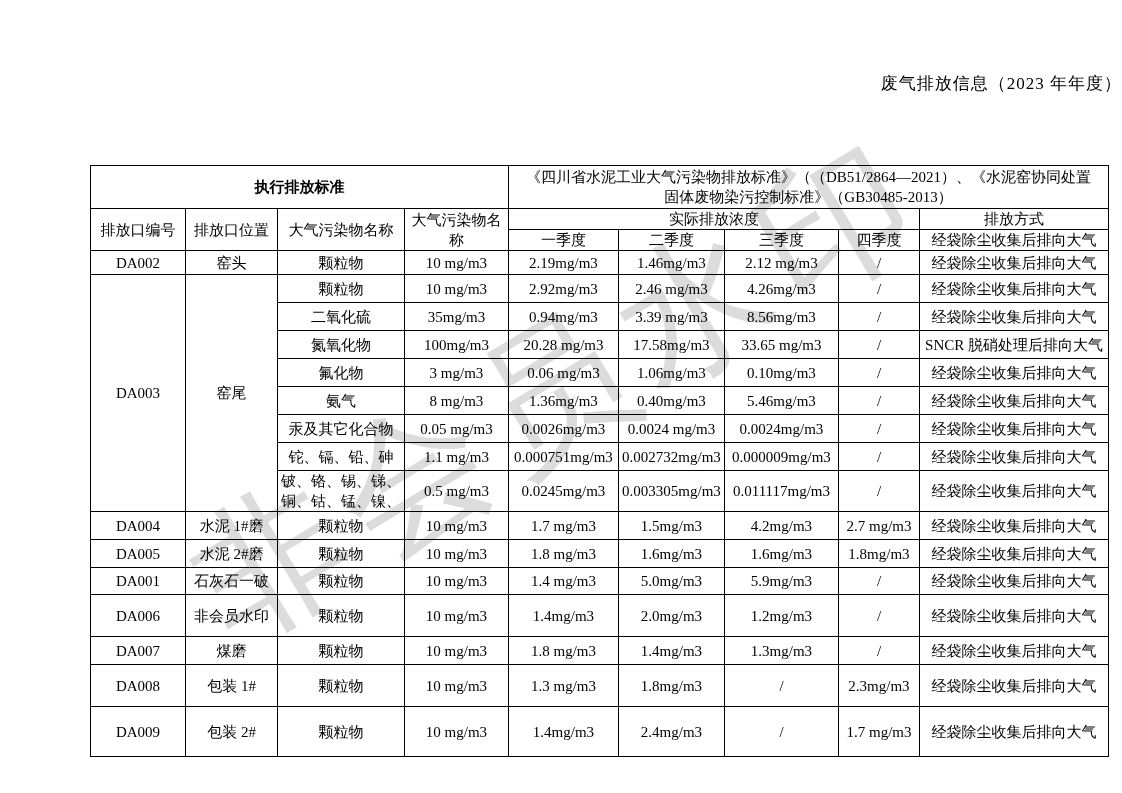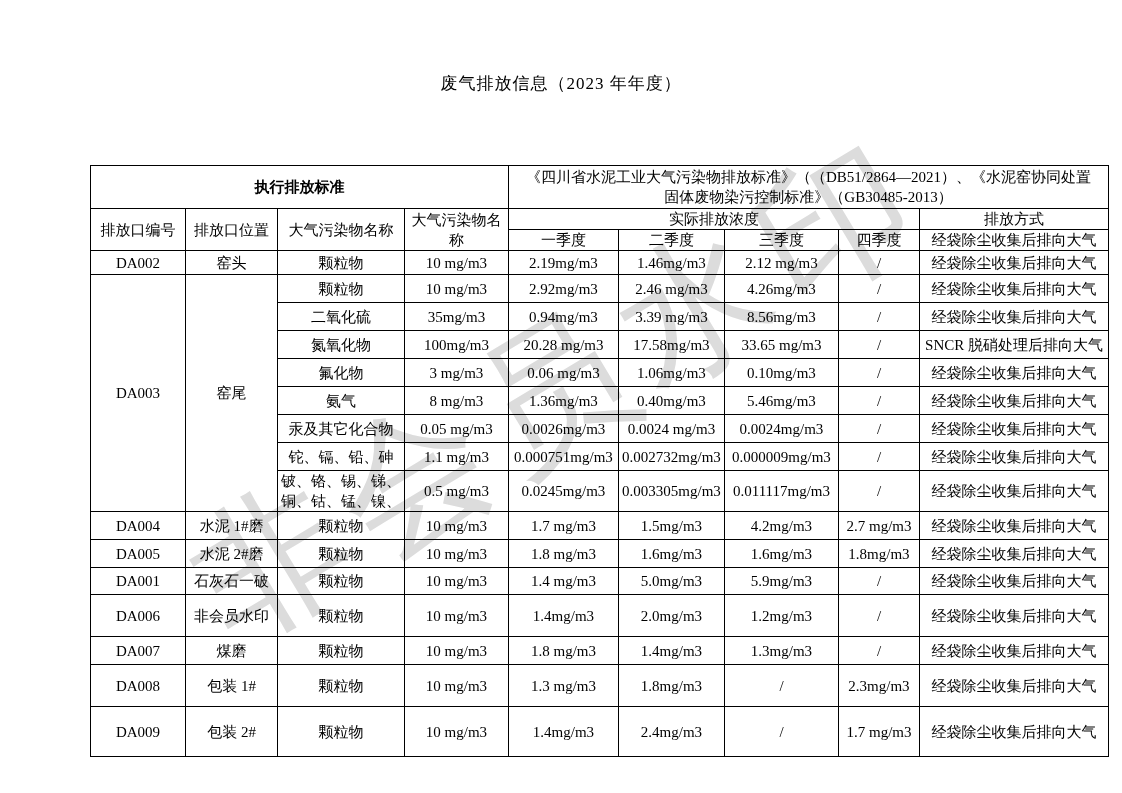--- a/index.html
+++ b/index.html
@@ -20,21 +20,21 @@
     letter-spacing: 14px;
     color: #dcdcdc;
     transform: rotate(-31deg);
     white-space: nowrap;
     z-index: 0;
     font-family: "Liberation Sans", "DejaVu Sans", sans-serif;
   }
   .doc-title {
     position: absolute;
     top: 72px; left: 0; width: 100%;
-    text-align: center;
+    text-align: right;
     font-size: 17px;
     letter-spacing: 1px;
     z-index: 1;
   }
   table.emission {
     position: absolute;
     left: 90px; top: 145px;
     width: 1018px;
     border-collapse: collapse;
     table-layout: fixed;

